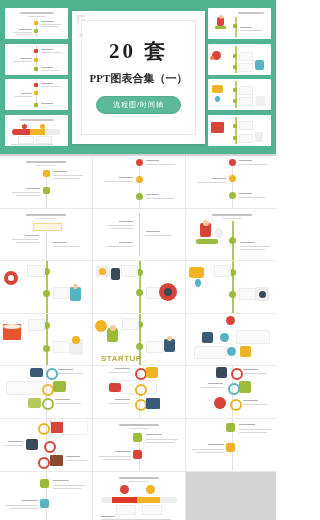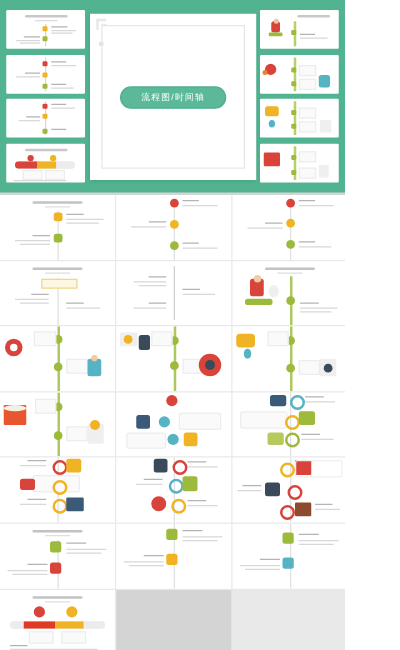--- a/index.html
+++ b/index.html
@@ -180,20 +180,22 @@
     </div>
 
     <div class="hero-card">
       <div class="hero-mark">
         <span class="bar" style="left:0;top:0;width:8px;height:2px;"></span>
         <span class="bar" style="left:0;top:0;width:2px;height:9px;"></span>
         <span class="bar" style="left:4px;top:4px;width:4px;height:2px;"></span>
       </div>
       <span class="deco-dot"></span>
       <div class="hero-inner">
+        <div class="h-20">20 套</div>
+        <div class="h-main">PPT图表合集（一）</div>
         <div class="h-pill">流程图/时间轴</div>
       </div>
     </div>
 
     <div class="hero-col right">
 
       <div class="mini">
         <span class="mini-title" style="left:30px;transform:none;width:26px;"></span>
         <span class="mini-axis g" style="left:27px;top:9px;"></span>
         <span class="node g" style="left:25px;top:16px;"></span>
@@ -359,20 +361,33 @@
       <span class="dot" style="left:43px;top:8px;width:7px;height:7px;background:#9cbb3c;border-radius:50%;"></span>
       <span class="dot" style="left:43px;top:31px;width:7px;height:7px;background:#9cbb3c;border-radius:50%;"></span>
       <span class="blob" style="left:3px;top:10px;width:18px;height:16px;background:#e8562f;border-radius:1px;"></span>
       <span class="blob" style="left:3px;top:10px;width:18px;height:5px;background:#f5f0e4;"></span>
       <span class="card-note" style="left:28px;top:5px;width:15px;height:10px;"></span>
       <span class="card-note" style="left:53px;top:27px;width:15px;height:10px;"></span>
       <span class="blob" style="left:70px;top:25px;width:13px;height:16px;background:#efefef;border-radius:1px;"></span>
       <span class="blob" style="left:72px;top:22px;width:8px;height:8px;background:#f0b323;"></span>
     </div>
 
+    <div class="cell">
+      <span class="axis green" style="left:46px;top:0;bottom:0;"></span>
+      <span class="dot" style="left:43px;top:7px;width:7px;height:7px;background:#9cbb3c;border-radius:50%;"></span>
+      <span class="dot" style="left:43px;top:29px;width:7px;height:7px;background:#9cbb3c;border-radius:50%;"></span>
+      <span class="blob" style="left:2px;top:6px;width:12px;height:12px;background:#f0b323;border-radius:50%;"></span>
+      <span class="blob" style="left:14px;top:14px;width:11px;height:14px;background:#9cbb3c;border-radius:2px;"></span>
+      <span class="blob" style="left:17px;top:11px;width:6px;height:6px;background:#f3c9a2;"></span>
+      <span class="card-note" style="left:29px;top:4px;width:15px;height:10px;"></span>
+      <span class="card-note" style="left:53px;top:27px;width:15px;height:10px;"></span>
+      <span class="blob" style="left:71px;top:25px;width:11px;height:13px;background:#3a5a78;border-radius:2px;"></span>
+      <span class="blob" style="left:74px;top:22px;width:5px;height:5px;background:#f3c9a2;"></span>
+      <span class="startup">STARTUP</span>
+    </div>
 
     <div class="cell">
       <span class="blob" style="left:40px;top:2px;width:9px;height:9px;background:#d9443a;border-radius:50%;"></span>
       <span class="card-note" style="left:50px;top:16px;width:32px;height:12px;border-radius:2px;"></span>
       <span class="blob" style="left:34px;top:19px;width:9px;height:9px;background:#56b3c4;border-radius:50%;"></span>
       <span class="blob" style="left:16px;top:18px;width:11px;height:11px;background:#3a5a78;border-radius:2px;"></span>
       <span class="card-note" style="left:8px;top:32px;width:30px;height:11px;border-radius:2px;"></span>
       <span class="blob" style="left:41px;top:33px;width:9px;height:9px;background:#56b3c4;border-radius:50%;"></span>
       <span class="blob" style="left:54px;top:32px;width:11px;height:11px;background:#f0b323;border-radius:2px;"></span>
     </div>

